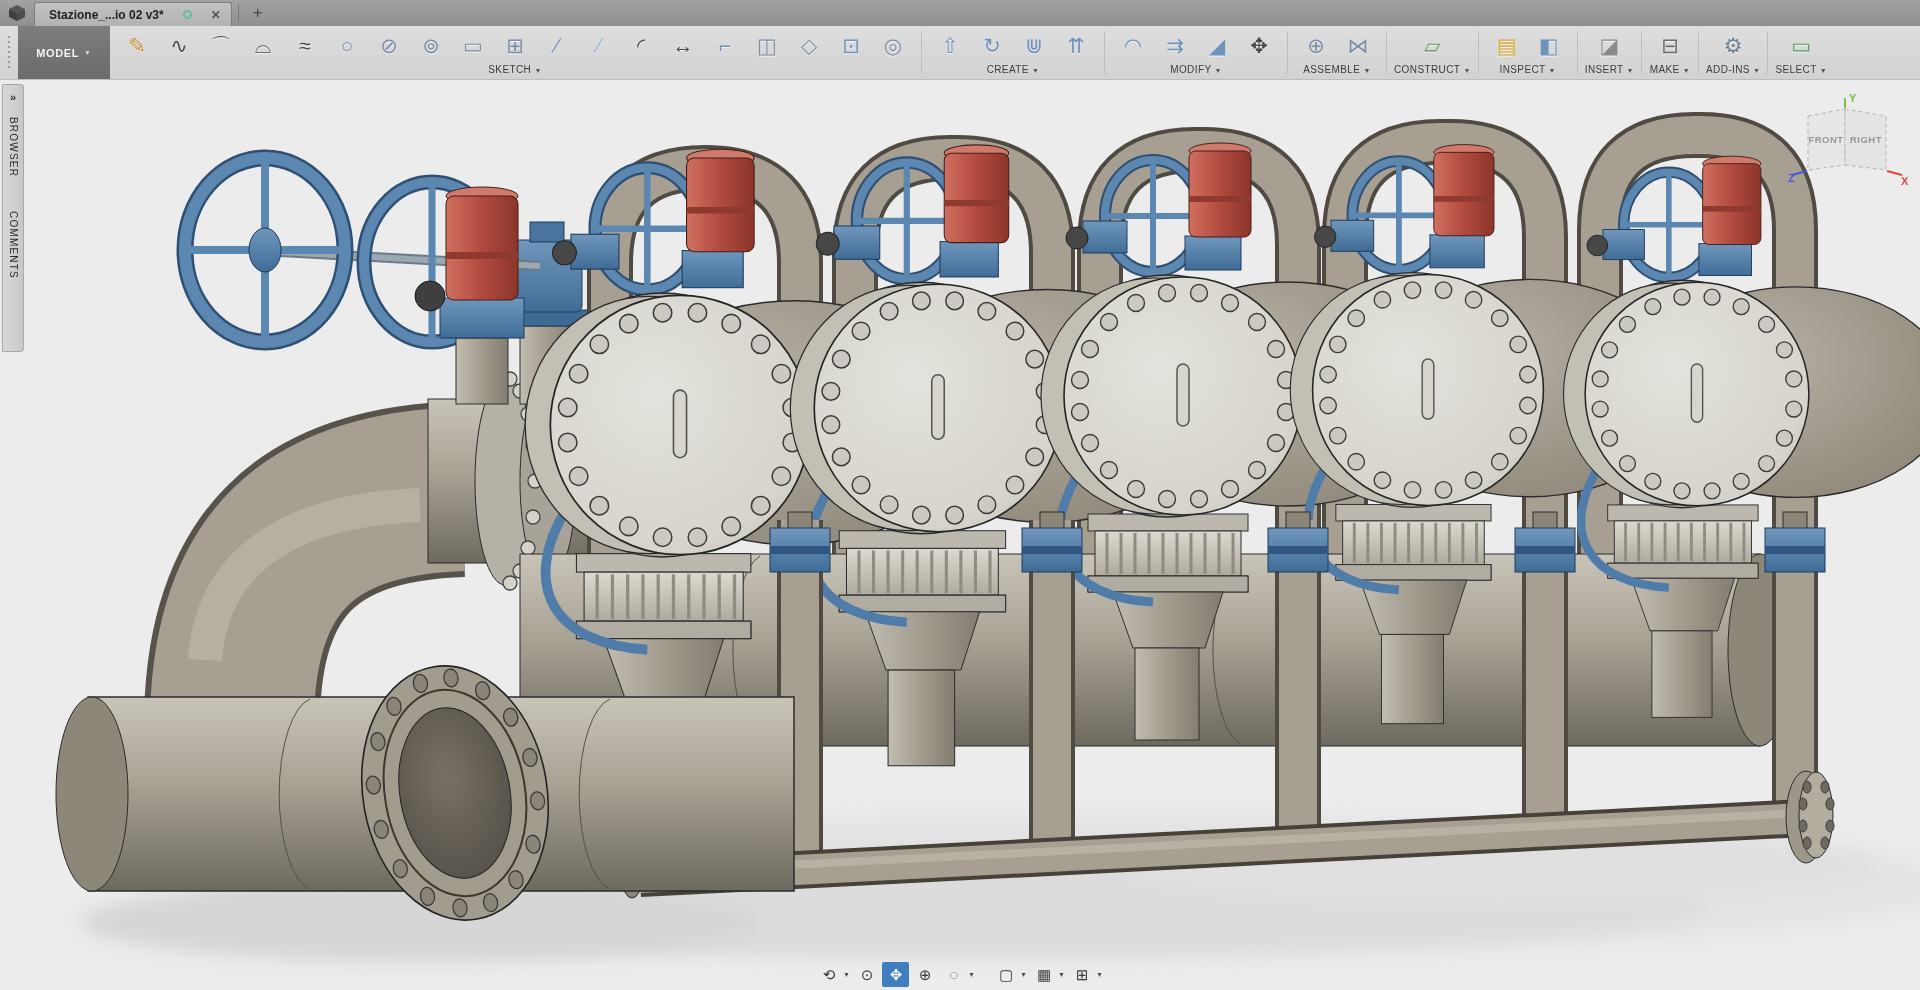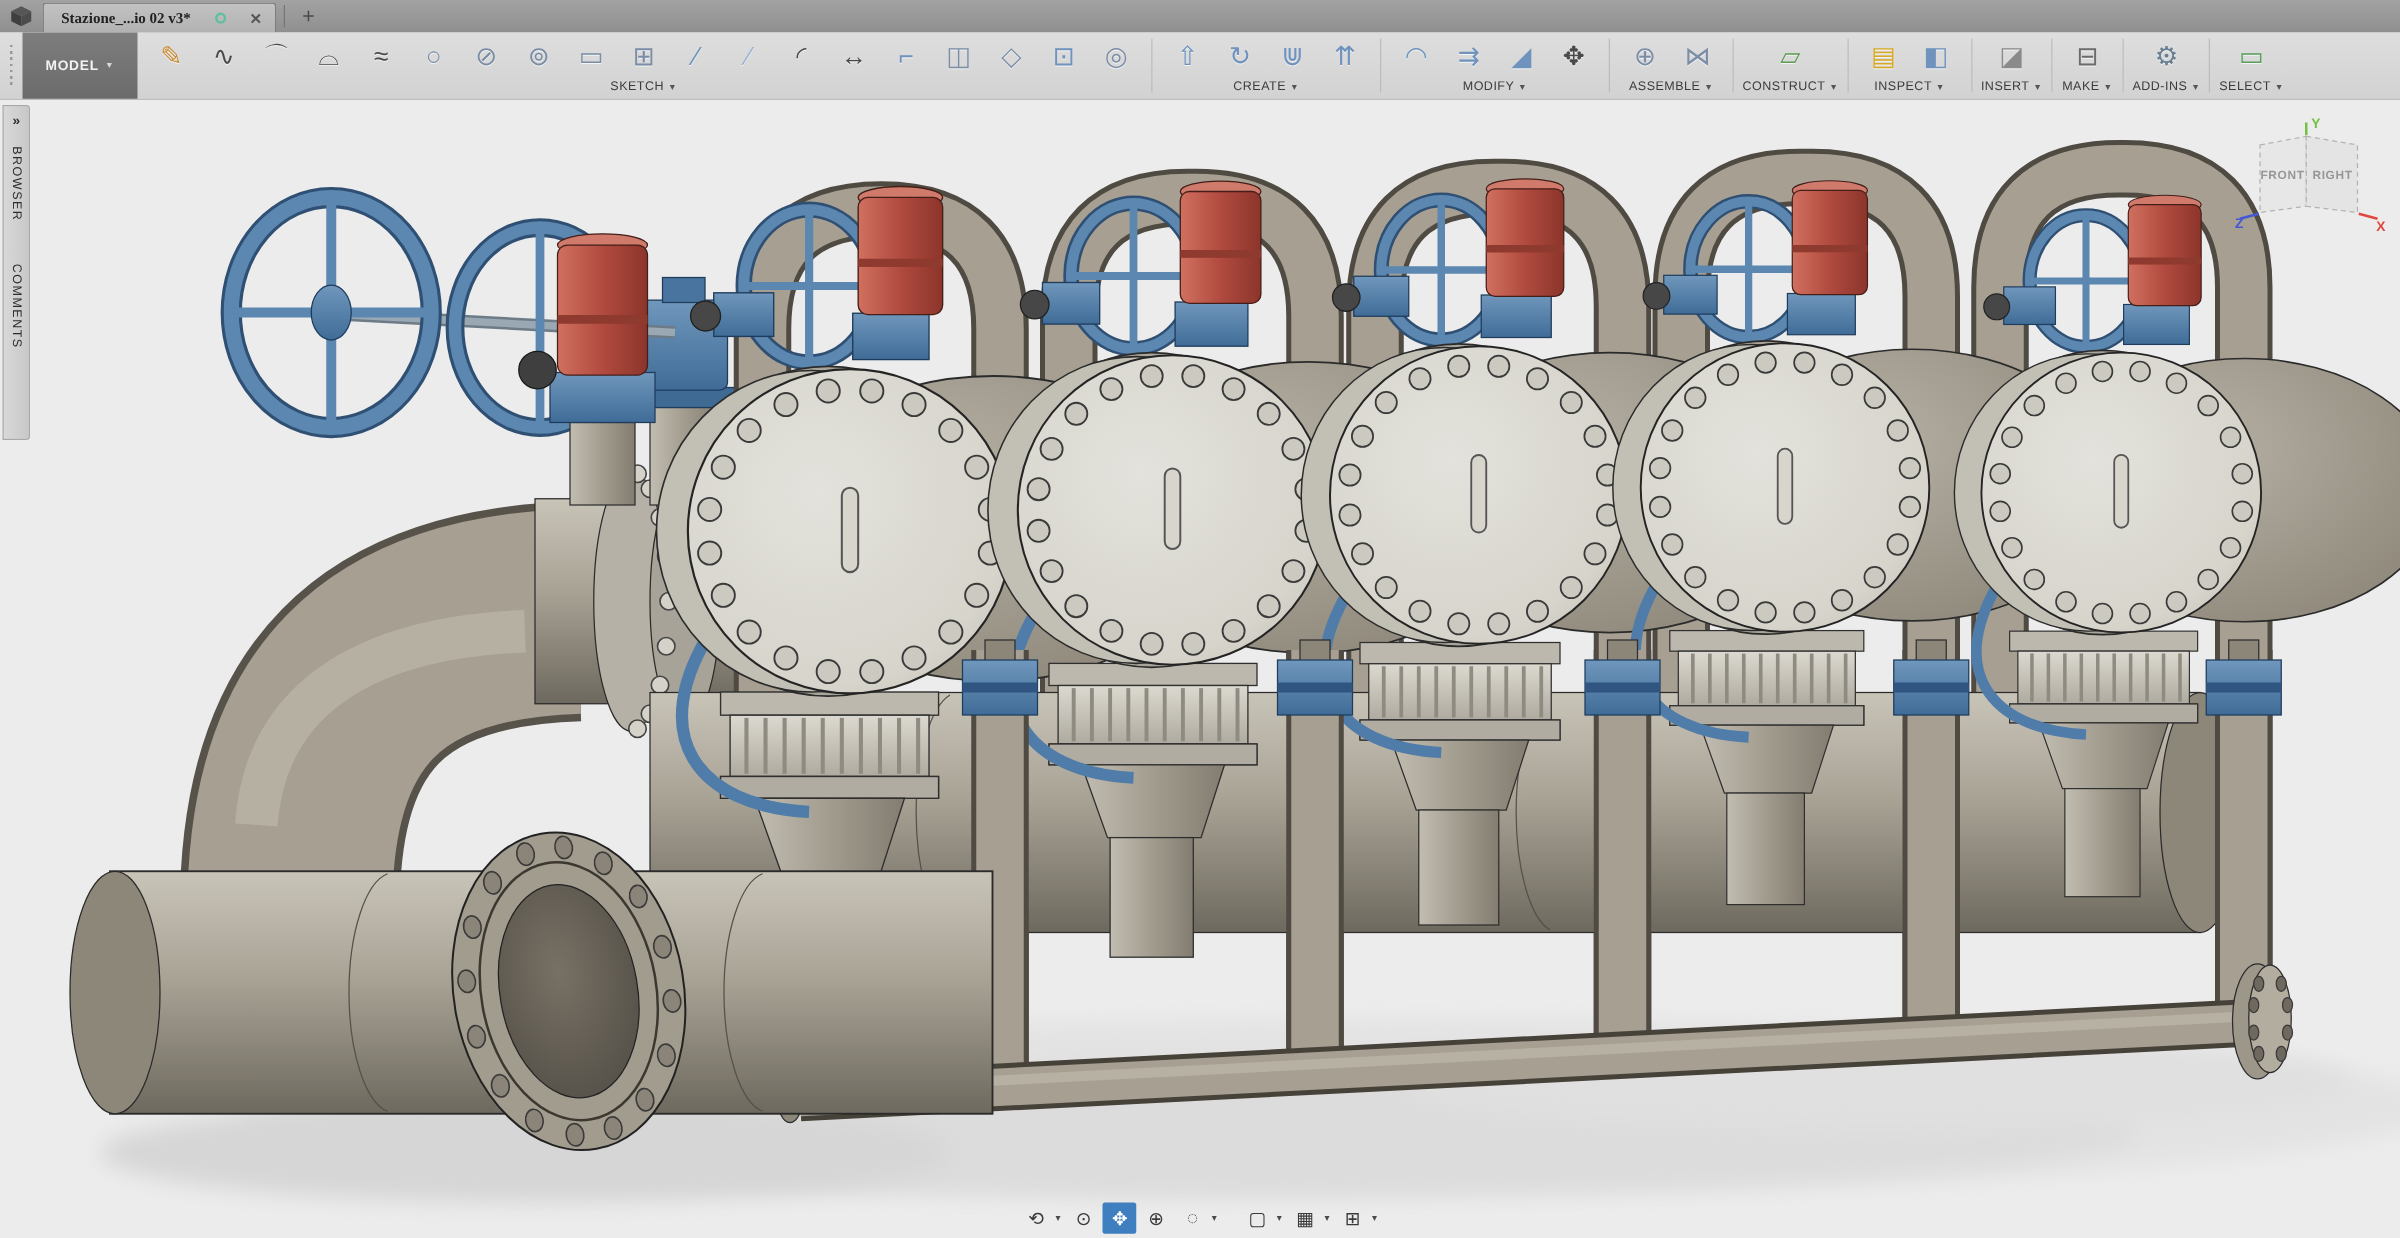--- a/index.html
+++ b/index.html
@@ -5,21 +5,21 @@
   * { box-sizing: border-box; margin: 0; padding: 0; }
   html,body { width:1920px; height:990px; overflow:hidden;
     font-family:"Liberation Sans", sans-serif; background:#ececec; }
 
   
   .tabbar { position:absolute; top:0; left:0; width:1920px; height:26px;
     background:linear-gradient(#a2a2a2,#8f8f8f); display:flex; align-items:stretch; }
   .applogo { width:34px; display:flex; align-items:center; justify-content:center; }
   .tab { display:flex; align-items:center; gap:19px; padding:0 10px 0 14px;
     background:linear-gradient(#c2c2c2,#b2b2b2); border:1px solid #7d7d7d; border-bottom:none;
-    border-radius:3px 3px 0 0; margin-top:2px;font-family:Liberation Serif, serif; }
+    border-radius:3px 3px 0 0; margin-top:2px; }
   .tab-title { font-size:12px; font-weight:bold; color:#222; white-space:nowrap; }
   .tab-status { width:9px; height:9px; border:2px solid #5fbf9f; border-radius:50%; }
   .tab-close { font-size:12px; color:#555; font-weight:bold; cursor:pointer; line-height:1; }
   .tab-sep { width:1px; background:#767676; margin:4px 6px; }
   .newtab { font-size:17px; color:#4a4a4a; display:flex; align-items:center; padding:0 8px; }
 
   
   .toolbar { position:absolute; top:26px; left:0; width:1920px; height:54px;
     background:linear-gradient(#dedede,#d2d2d2); border-bottom:1px solid #bdbdbd;
     display:flex; align-items:stretch; }

